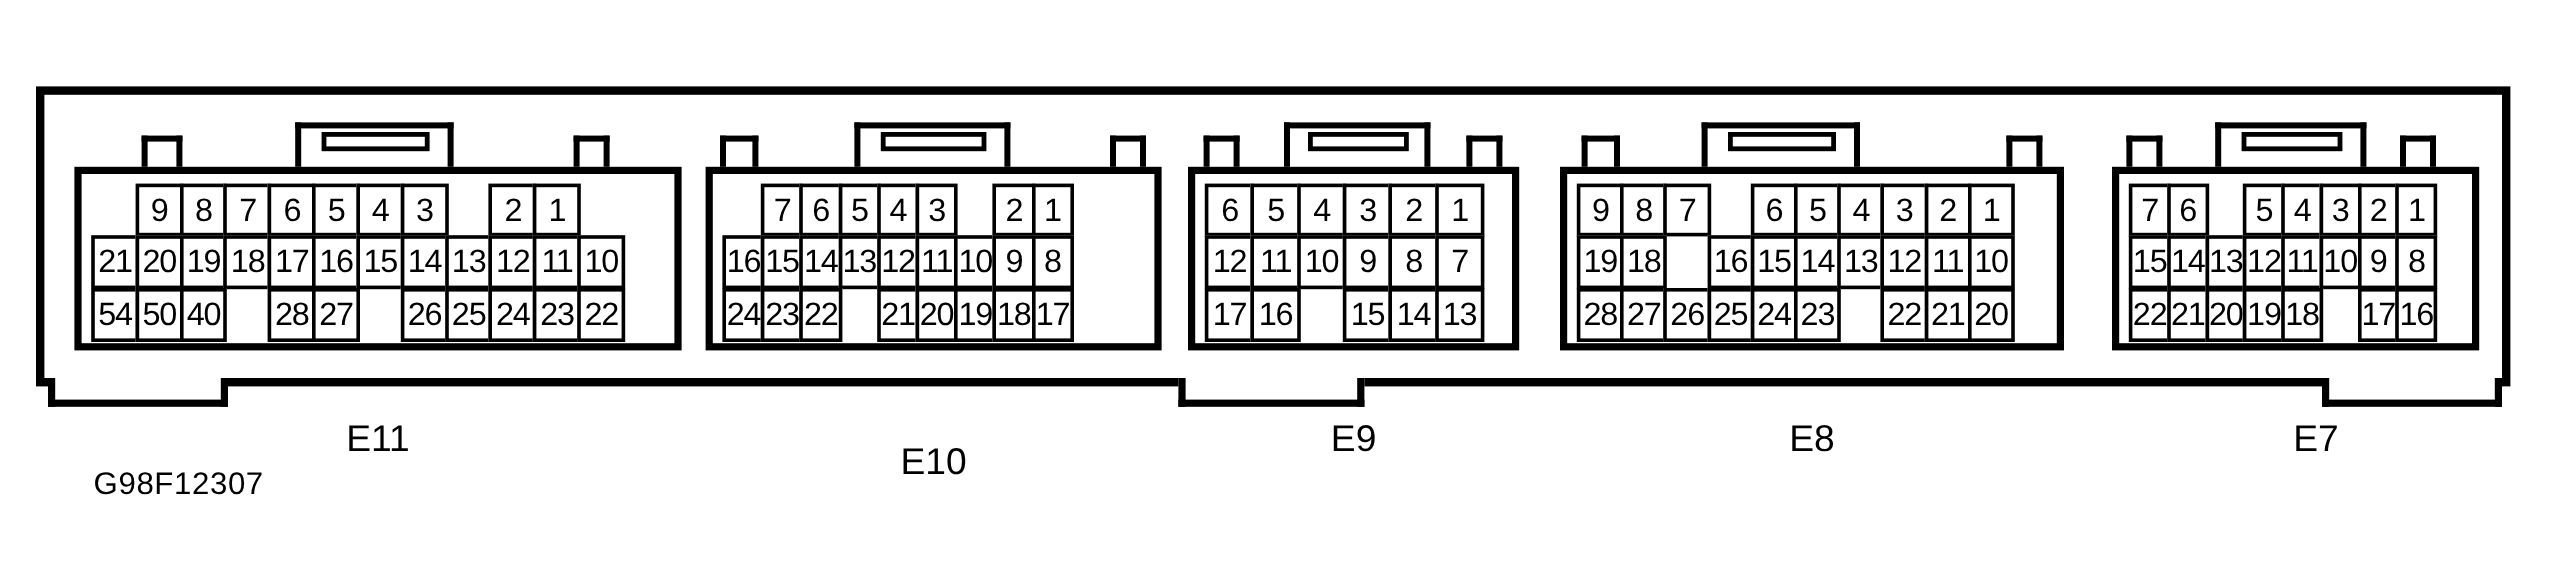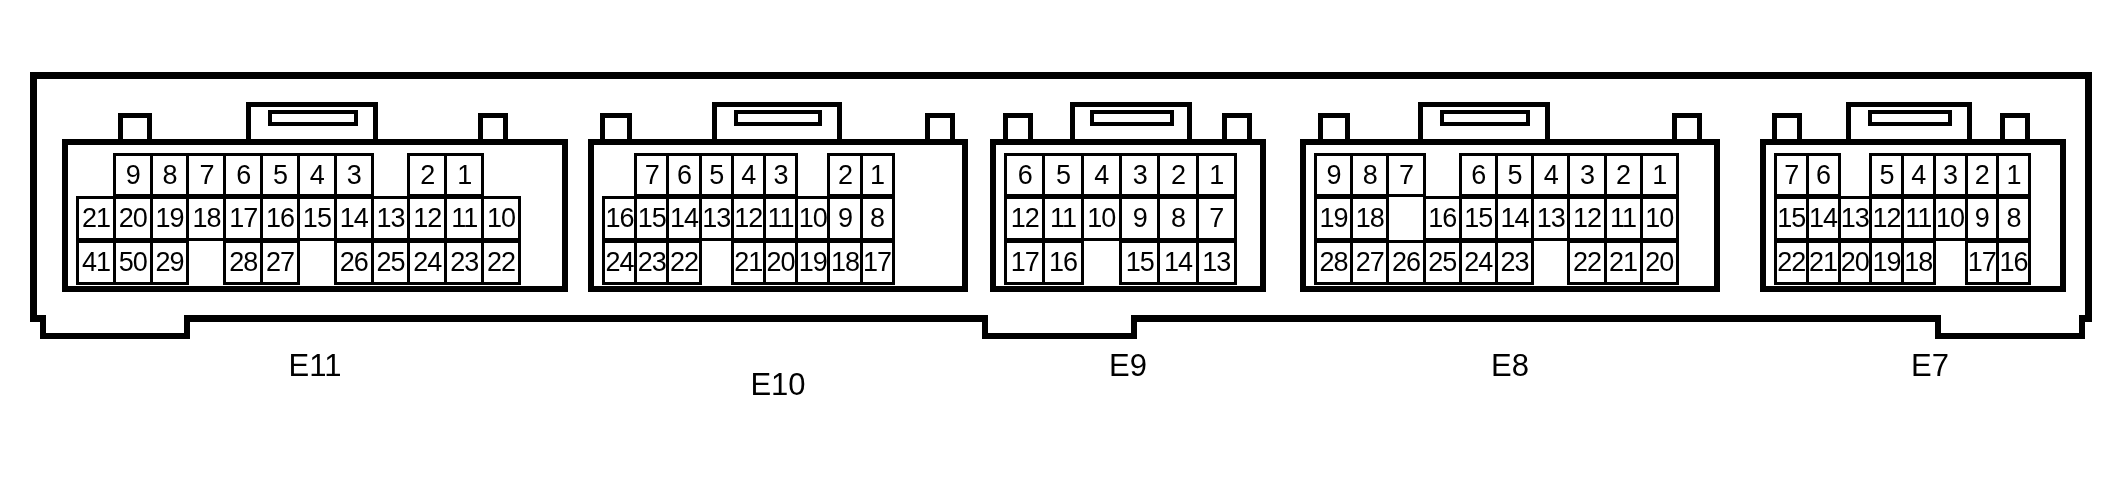--- a/index.html
+++ b/index.html
@@ -163,23 +163,23 @@
             <div class="pin" style="width: 39.8333px; flex: 0 0 39.8333px;">17</div>
             <div class="pin" style="width: 39.8333px; flex: 0 0 39.8333px;">16</div>
             <div class="pin" style="width: 39.8333px; flex: 0 0 39.8333px;">15</div>
             <div class="pin" style="width: 39.8333px; flex: 0 0 39.8333px;">14</div>
             <div class="pin" style="width: 39.8333px; flex: 0 0 39.8333px;">13</div>
             <div class="pin" style="width: 39.8333px; flex: 0 0 39.8333px;">12</div>
             <div class="pin" style="width: 39.8333px; flex: 0 0 39.8333px;">11</div>
             <div class="pin" style="width: 39.8333px; flex: 0 0 39.8333px;">10</div>
           </div>
         <div class="pin-row" style="left: 8px; top: 95px; height: 45px; width: 478px;">
-            <div class="pin" style="width: 39.8333px; flex: 0 0 39.8333px;">41</div>
+            <div class="pin" style="width: 39.8333px; flex: 0 0 39.8333px;">54</div>
             <div class="pin" style="width: 39.8333px; flex: 0 0 39.8333px;">50</div>
-            <div class="pin" style="width: 39.8333px; flex: 0 0 39.8333px;">29</div>
+            <div class="pin" style="width: 39.8333px; flex: 0 0 39.8333px;">40</div>
             <div class="pin empty" style="width: 39.8333px; flex: 0 0 39.8333px;"></div>
             <div class="pin" style="width: 39.8333px; flex: 0 0 39.8333px;">28</div>
             <div class="pin" style="width: 39.8333px; flex: 0 0 39.8333px;">27</div>
             <div class="pin empty" style="width: 39.8333px; flex: 0 0 39.8333px;"></div>
             <div class="pin" style="width: 39.8333px; flex: 0 0 39.8333px;">26</div>
             <div class="pin" style="width: 39.8333px; flex: 0 0 39.8333px;">25</div>
             <div class="pin" style="width: 39.8333px; flex: 0 0 39.8333px;">24</div>
             <div class="pin" style="width: 39.8333px; flex: 0 0 39.8333px;">23</div>
             <div class="pin" style="width: 39.8333px; flex: 0 0 39.8333px;">22</div>
           </div>
@@ -353,14 +353,15 @@
             <div class="pin" style="width: 34.75px; flex: 0 0 34.75px;">18</div>
             <div class="pin empty" style="width: 34.75px; flex: 0 0 34.75px;"></div>
             <div class="pin" style="width: 34.75px; flex: 0 0 34.75px;">17</div>
             <div class="pin" style="width: 34.75px; flex: 0 0 34.75px;">16</div>
           </div>
       </div>
     </div>
     <div class="caption" style="left:1830px; top:348px; width:200px;">E7</div>
   </div>
 
+  <div class="figure-id" style="left:78px; top:388px;">G98F12307</div>
 
 </div>
 
 </body></html>

